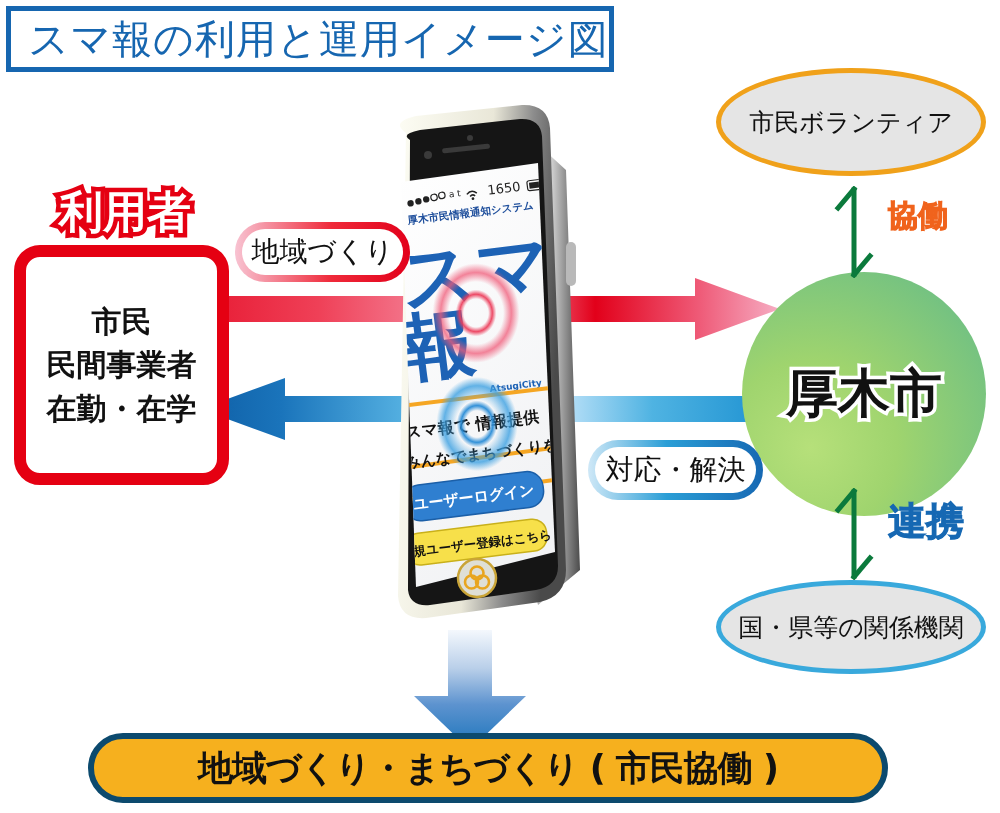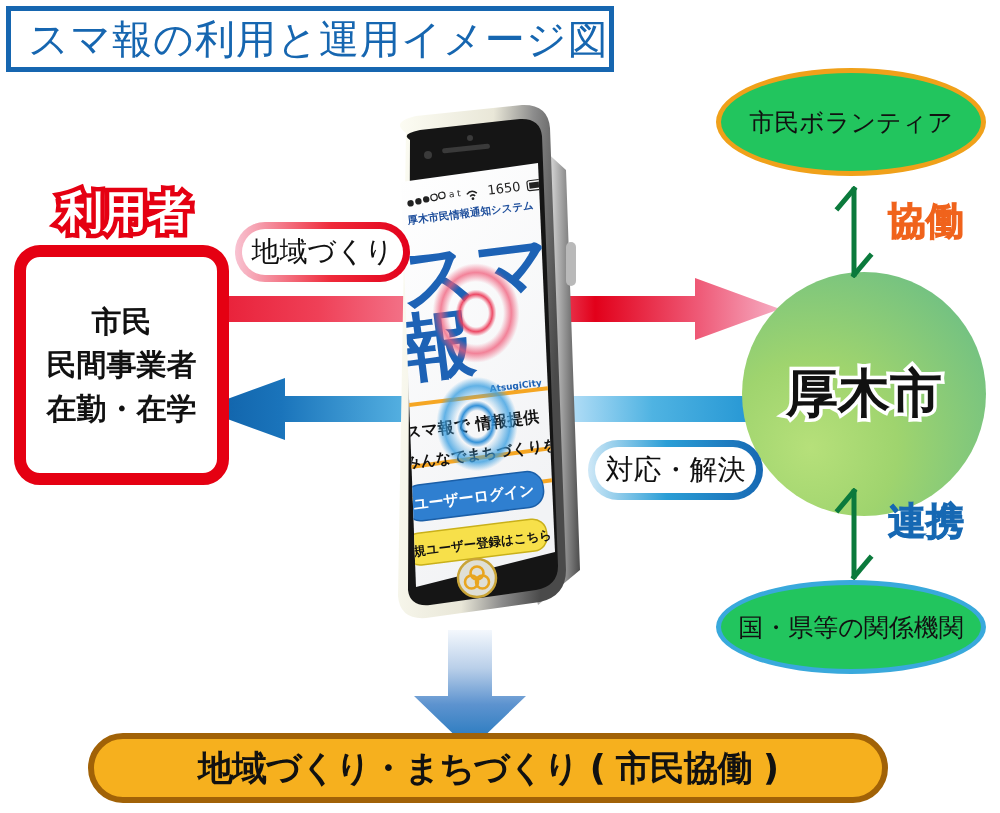--- a/index.html
+++ b/index.html
@@ -44,37 +44,37 @@
   #arrow-down{left:410px;top:630px;width:120px;height:120px;z-index:3;}
 
   
   #city-circle{left:742px;top:272px;width:244px;height:244px;border-radius:50%;
     background:radial-gradient(circle at 28% 72%, #b6e07a 0%, #9fd46e 35%, #79c47f 75%, #5fb98d 100%);
     display:flex;align-items:center;justify-content:center;z-index:4;}
   #city-circle span{font-size:52px;font-weight:bold;color:#111;
     -webkit-text-stroke:7px #ffffff;paint-order:stroke fill;white-space:nowrap;}
 
   
-  .ellipse{display:flex;align-items:center;justify-content:center;border-radius:50%;background:#22c55e;box-sizing:border-box;}
+  .ellipse{display:flex;align-items:center;justify-content:center;border-radius:50%;background:#e5e5e5;box-sizing:border-box;}
   #ellipse-volunteer{left:716px;top:68px;width:270px;height:108px;border:5px solid #f0a11a;z-index:4;}
   #ellipse-volunteer span{font-size:25px;color:#111;white-space:nowrap;}
   #ellipse-agency{left:716px;top:580px;width:270px;height:94px;border:5px solid #39a9dc;z-index:4;}
   #ellipse-agency span{font-size:25px;color:#111;white-space:nowrap;}
 
   
   #green-arrow-top{left:832px;top:186px;width:44px;height:92px;z-index:4;}
   #green-arrow-bottom{left:832px;top:488px;width:44px;height:92px;z-index:4;}
-  #label-kyodo{left:888px;top:196px;font-size:38px;font-weight:bold;color:#f0631c;
+  #label-kyodo{left:888px;top:196px;font-size:30px;font-weight:bold;color:#f0631c;
         -webkit-text-stroke:1px #f0631c;z-index:5;white-space:nowrap;}
   #label-renkei{left:888px;top:496px;font-size:38px;font-weight:bold;color:#1668b3;
         -webkit-text-stroke:1px #1668b3;z-index:5;white-space:nowrap;}
 
   
   #bottom-bar{left:88px;top:733px;width:800px;height:70px;border-radius:36px;
-     background:#f6b01e;border:6px solid #a16207;box-sizing:border-box;
+     background:#f6b01e;border:6px solid #0c4a6e;box-sizing:border-box;
      display:flex;align-items:center;justify-content:center;z-index:5;}
   #bottom-bar span{font-size:35px;font-weight:bold;color:#111;white-space:nowrap;letter-spacing:-1px;}
 
   
   #phone{left:370px;top:100px;width:230px;height:520px;z-index:7;}
 
   
   .ripple{position:absolute;border-radius:50%;z-index:8;pointer-events:none;}
   #ripple-red{left:428px;top:258px;width:96px;height:110px;
      background:radial-gradient(ellipse at 50% 50%, rgba(230,0,30,0) 18%, rgba(236,60,90,.92) 24%, rgba(255,255,255,.0) 30%, rgba(250,160,180,.0) 40%, rgba(240,90,120,.75) 52%, rgba(255,255,255,0) 64%);}

